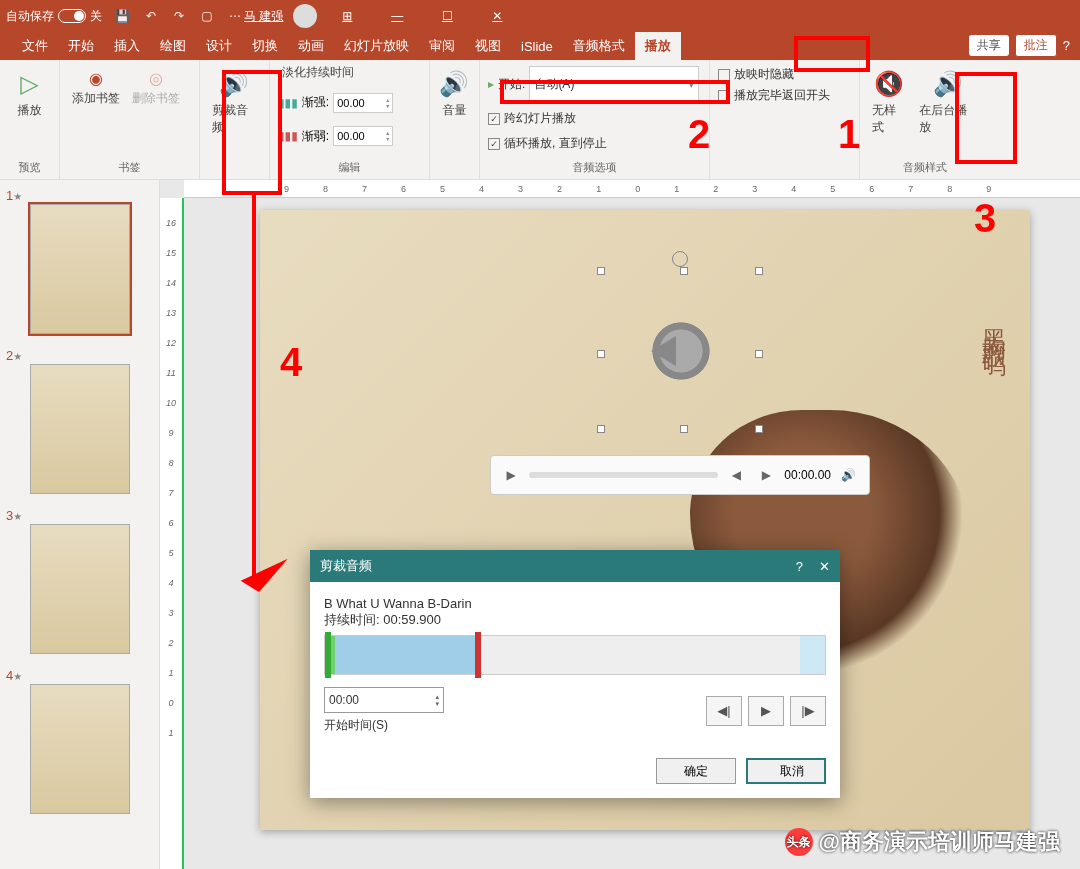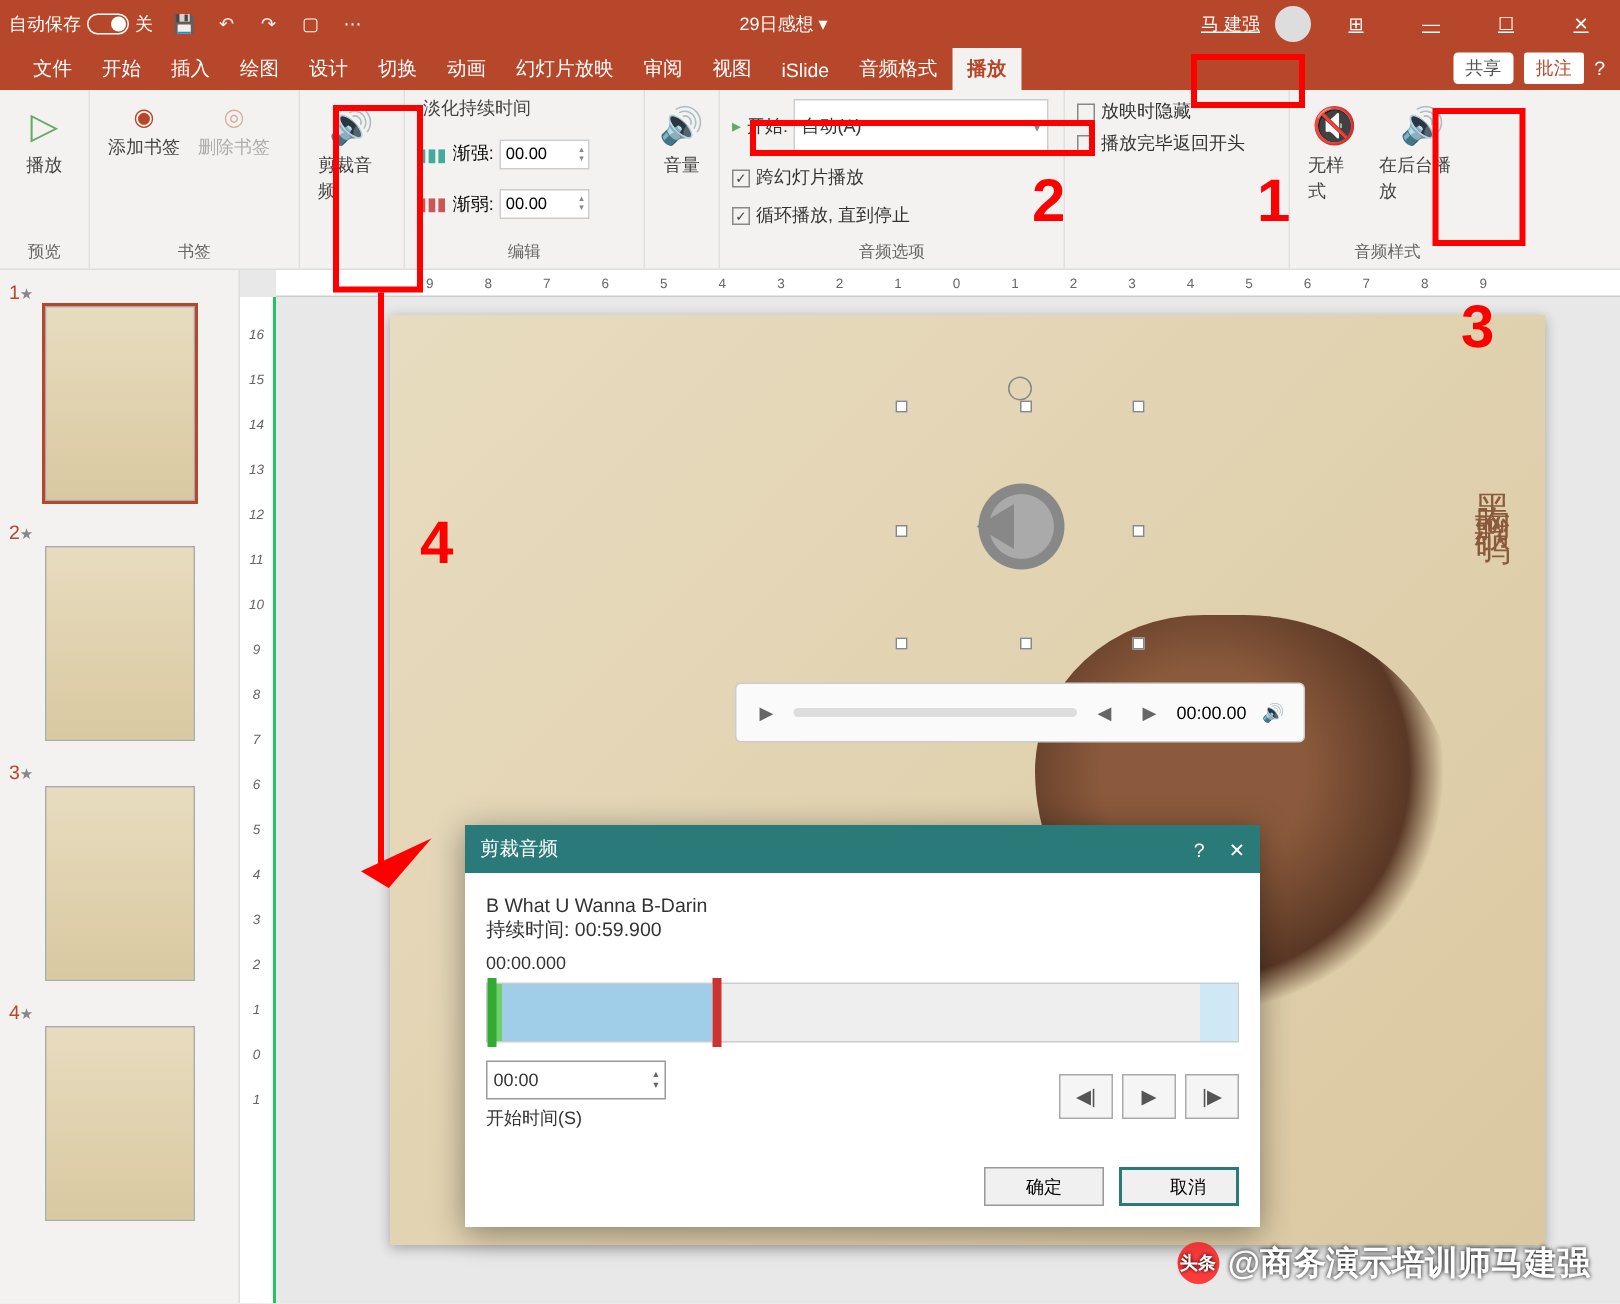--- a/index.html
+++ b/index.html
@@ -103,21 +103,20 @@
     <span class="toggle"></span>
     <span>关</span>
   </div>
   <div class="qat">
     <span>💾</span>
     <span>↶</span>
     <span>↷</span>
     <span>▢</span>
     <span>⋯</span>
   </div>
-  <div class="title-center">29日感想 ▾</div>
   <div class="title-right">
     <span>马 建强</span>
     <span class="avatar"></span>
     <span class="winbtn">⊞</span>
     <span class="winbtn">—</span>
     <span class="winbtn">☐</span>
     <span class="winbtn">✕</span>
   </div>
 </div>
 
@@ -325,21 +324,20 @@
     <span class="dlg-right">
       <span>?</span>
       <span>✕</span>
     </span>
   </div>
   <div class="dlg-body">
     <div class="dlg-row">
       <span>B What U Wanna B-Darin</span>
       <span>持续时间: 00:59.900</span>
     </div>
-    <div style="font-size:12px">00:00.000</div>
     <div class="wave">
       <div class="wave-start"></div>
       <div class="wave-end"></div>
     </div>
     <div class="dlg-controls">
       <div>
         <div class="time-spin">00:00</div>
         <div style="font-size:12px;margin-top:4px">开始时间(S)</div>
       </div>
       <div class="play-ctrls">

